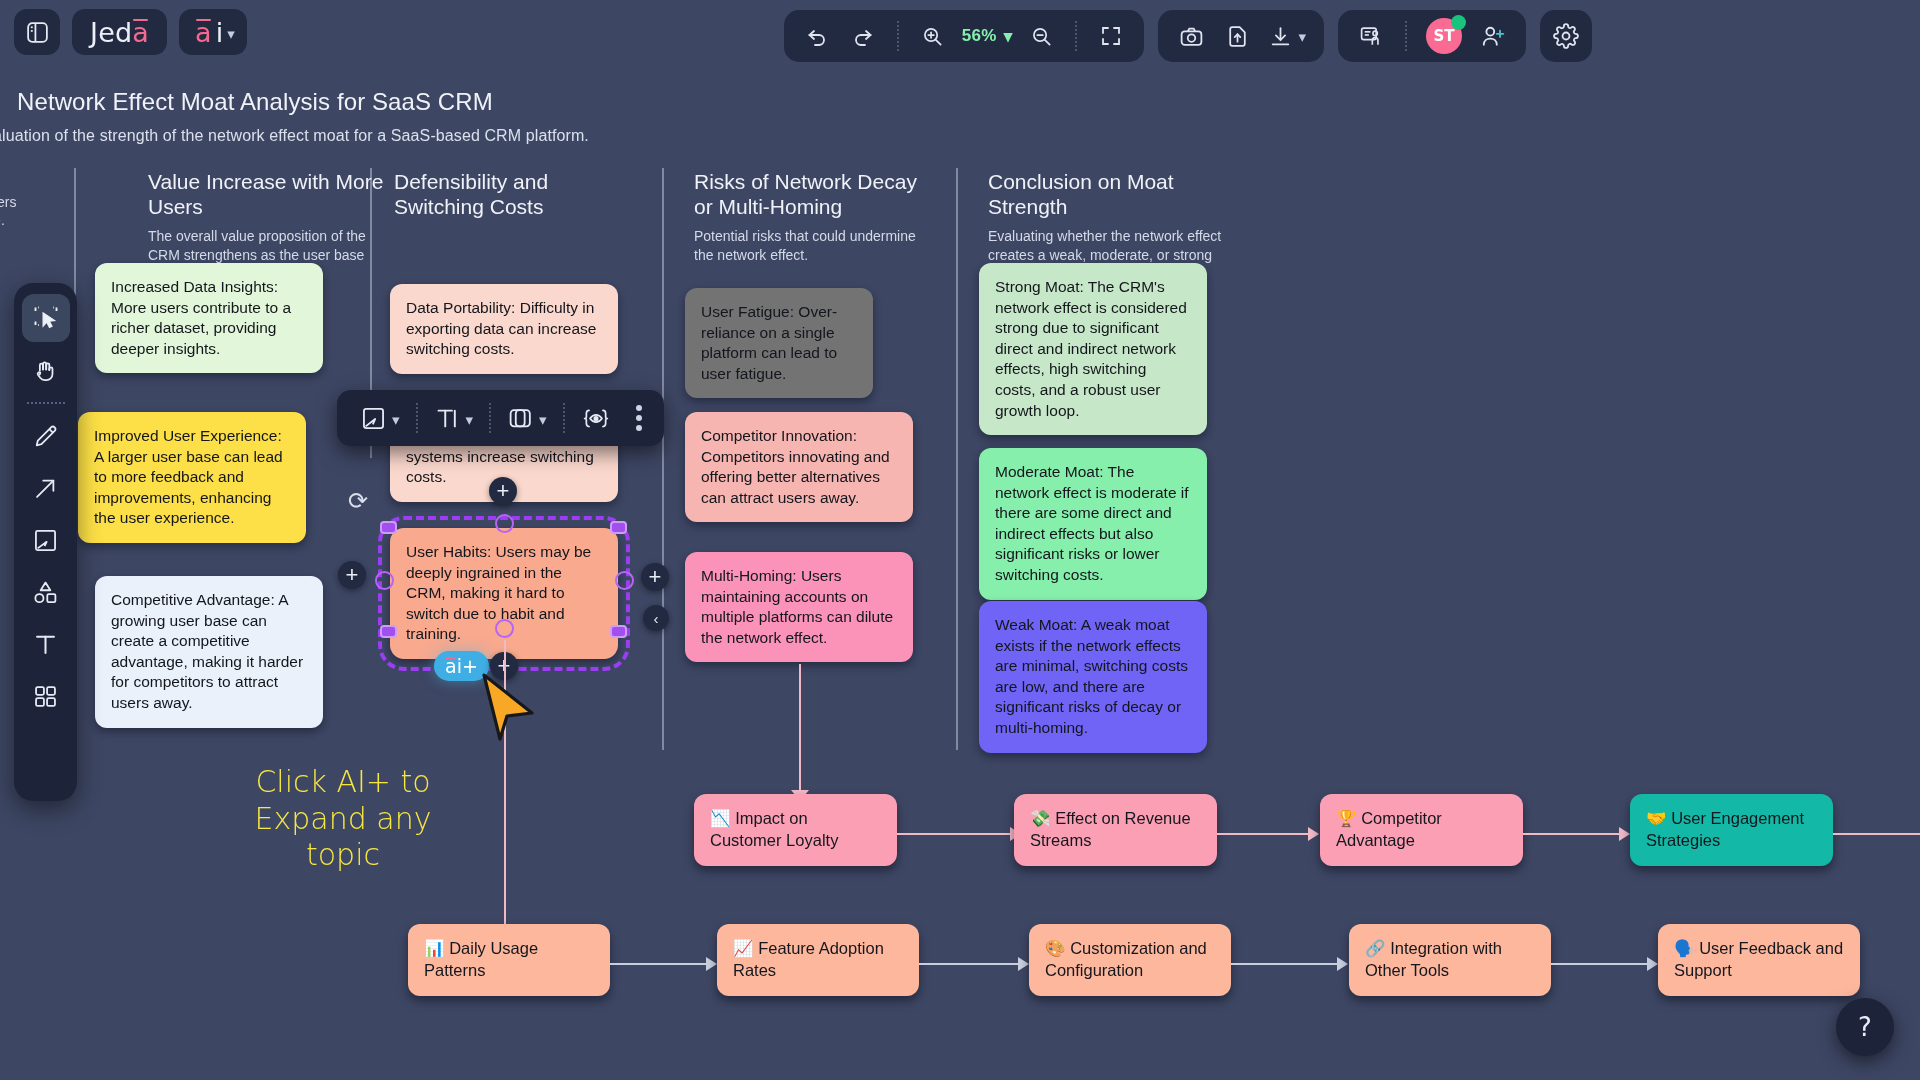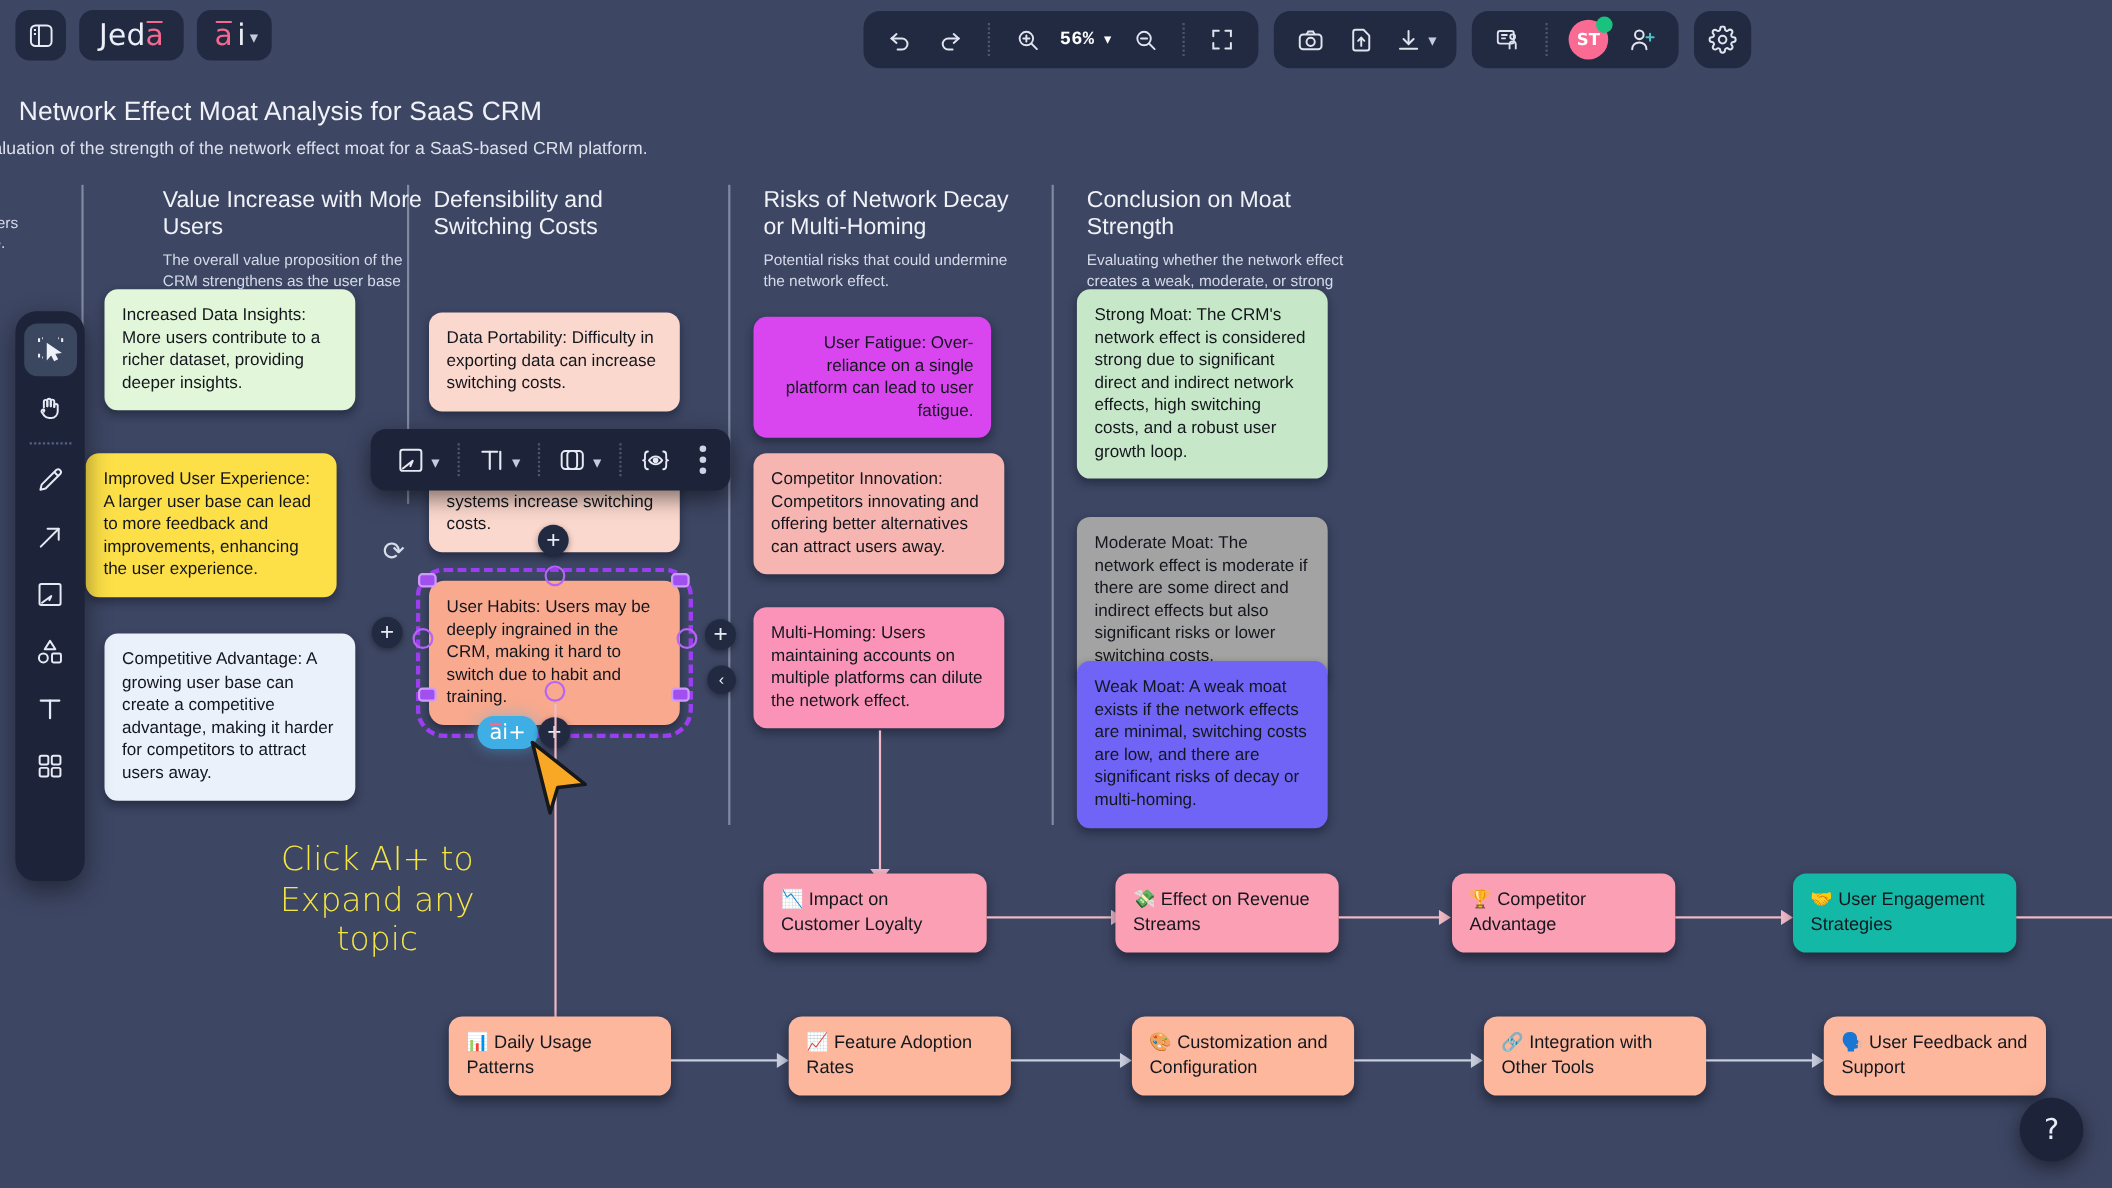--- a/index.html
+++ b/index.html
@@ -49,23 +49,23 @@
     height: 52px; border-radius: 15px; background: #222a42;
     display: flex; align-items: center; padding: 0 12px; gap: 4px;
   }
   .gbtn {
     min-width: 42px; height: 42px; border-radius: 10px; background: transparent;
     display: flex; align-items: center; justify-content: center; cursor: pointer;
     border: none; color: #dfe4ef; padding: 0 6px;
   }
   .vsep { width: 0; border-left: 2px dotted #4d566f; height: 30px; margin: 0 9px; }
   .zoomlab {
-    color: #ffffff; font-size: 17px; font-weight: bold; letter-spacing: .3px;
+    color: #86efac; font-size: 17px; font-weight: bold; letter-spacing: .3px;
     display: flex; align-items: center; gap: 7px; cursor: pointer; padding: 0 4px;
-    font-family: Liberation Mono, monospace;
+    font-family: Liberation Sans, sans-serif;
   }
   .avatar {
     width: 36px; height: 36px; border-radius: 50%; background: #f96b92;
     color: #fff; font-size: 15px; font-weight: bold; display: flex;
     align-items: center; justify-content: center; position: relative;
     font-family: "DejaVu Sans", sans-serif;
   }
   .avatar .dot {
     position: absolute; right: -4px; top: -3px; width: 15px; height: 15px;
     border-radius: 50%; background: #19c37d;
@@ -377,39 +377,39 @@
 <div class="rotate">⟳</div>
 
 <div class="ai-chip" style="left:434px; top:651px;">
   <span class="bar">a</span>
     <span>i+</span>
 </div>
 <div class="chip plus" style="left:490px; top:652px;">+</div>
 
 <div class="edge v" style="left:504px; top:640px; height:300px;"></div>
 
-<div class="node" style="left:685px; top:288px; width:216px; background:#d946ef;text-align:right;">
+<div class="node" style="left:685px; top:288px; width:188px; background:#737373;">
   <span>User Fatigue: Over-reliance on a single platform can lead to user fatigue.</span>
 </div>
 <div class="node" style="left:685px; top:412px; width:228px; background:#f6b5b0;">
   <span>Competitor Innovation: Competitors innovating and offering better alternatives can attract users away.</span>
 </div>
 <div class="node" style="left:685px; top:552px; width:228px; background:#fb92b8;">
   <span>Multi-Homing: Users maintaining accounts on multiple platforms can dilute the network effect.</span>
 </div>
 
 <div class="edge v" style="left:799px; top:664px; height:128px;"></div>
 <svg width="18" height="12" style="position:absolute;left:791px;top:790px;">
   <polygon points="0,0 18,0 9,11" fill="#f0b9c6"></polygon>
 </svg>
 
 <div class="node" style="left:979px; top:263px; width:228px; background:#c7e8c8;">
   <span>Strong Moat: The CRM's network effect is considered strong due to significant direct and indirect network effects, high switching costs, and a robust user growth loop.</span>
 </div>
-<div class="node" style="left:979px; top:448px; width:228px; background:#a3a3a3;margin-top:22px;">
+<div class="node" style="left:979px; top:448px; width:228px; background:#86efac;">
   <span>Moderate Moat: The network effect is moderate if there are some direct and indirect effects but also significant risks or lower switching costs.</span>
 </div>
 <div class="node" style="left:979px; top:601px; width:228px; background:#6f64f6;">
   <span>Weak Moat: A weak moat exists if the network effects are minimal, switching costs are low, and there are significant risks of decay or multi-homing.</span>
 </div>
 
 <div class="flownode" style="left:694px; top:794px; width:203px; background:#fb9fb4;">
   <span>📉</span>
   <span>Impact on Customer Loyalty</span>
 </div>

